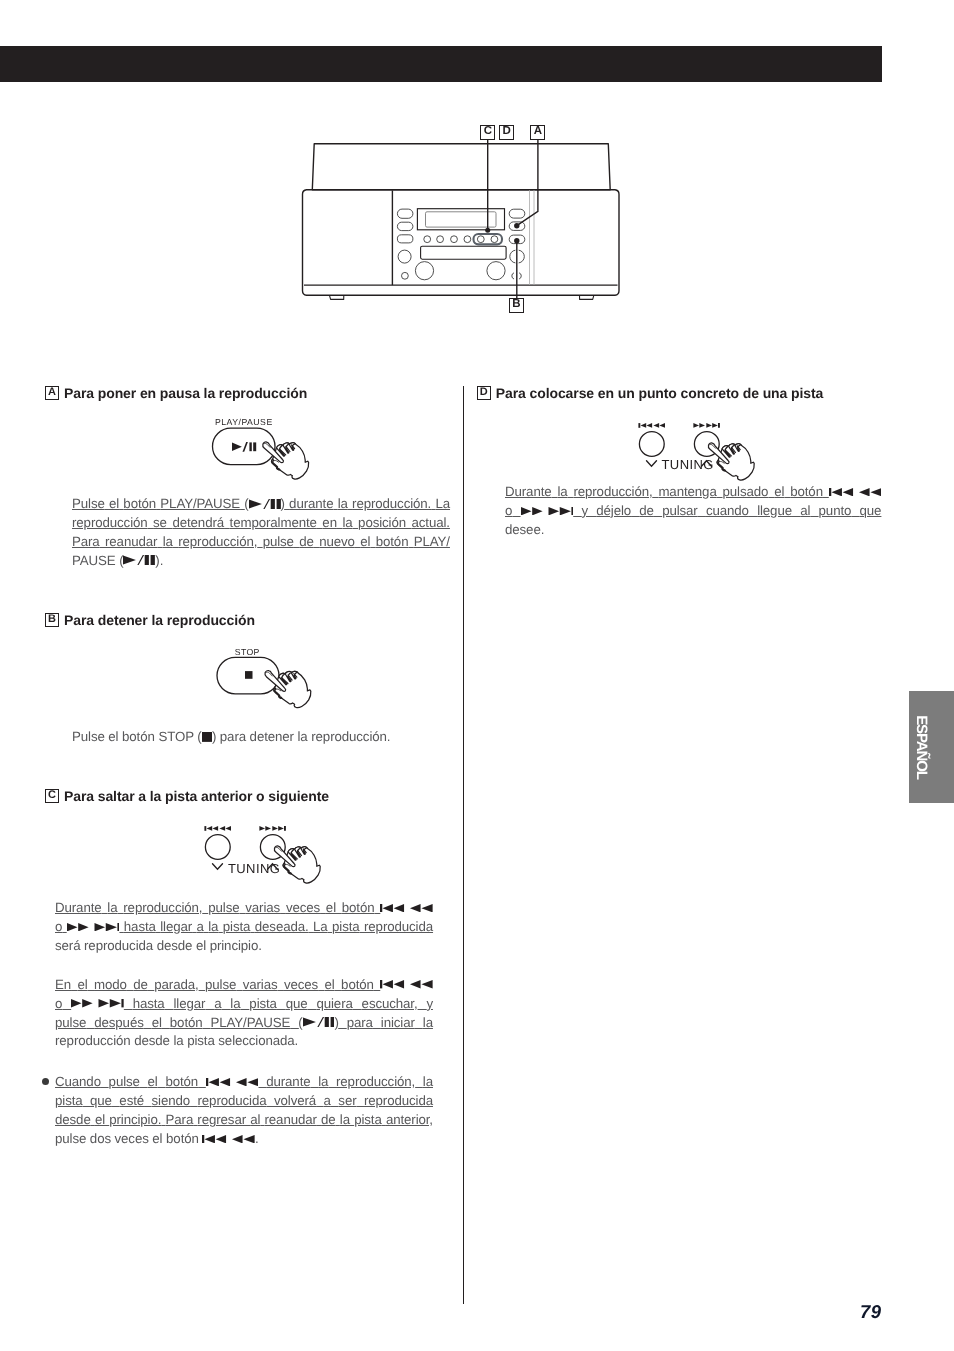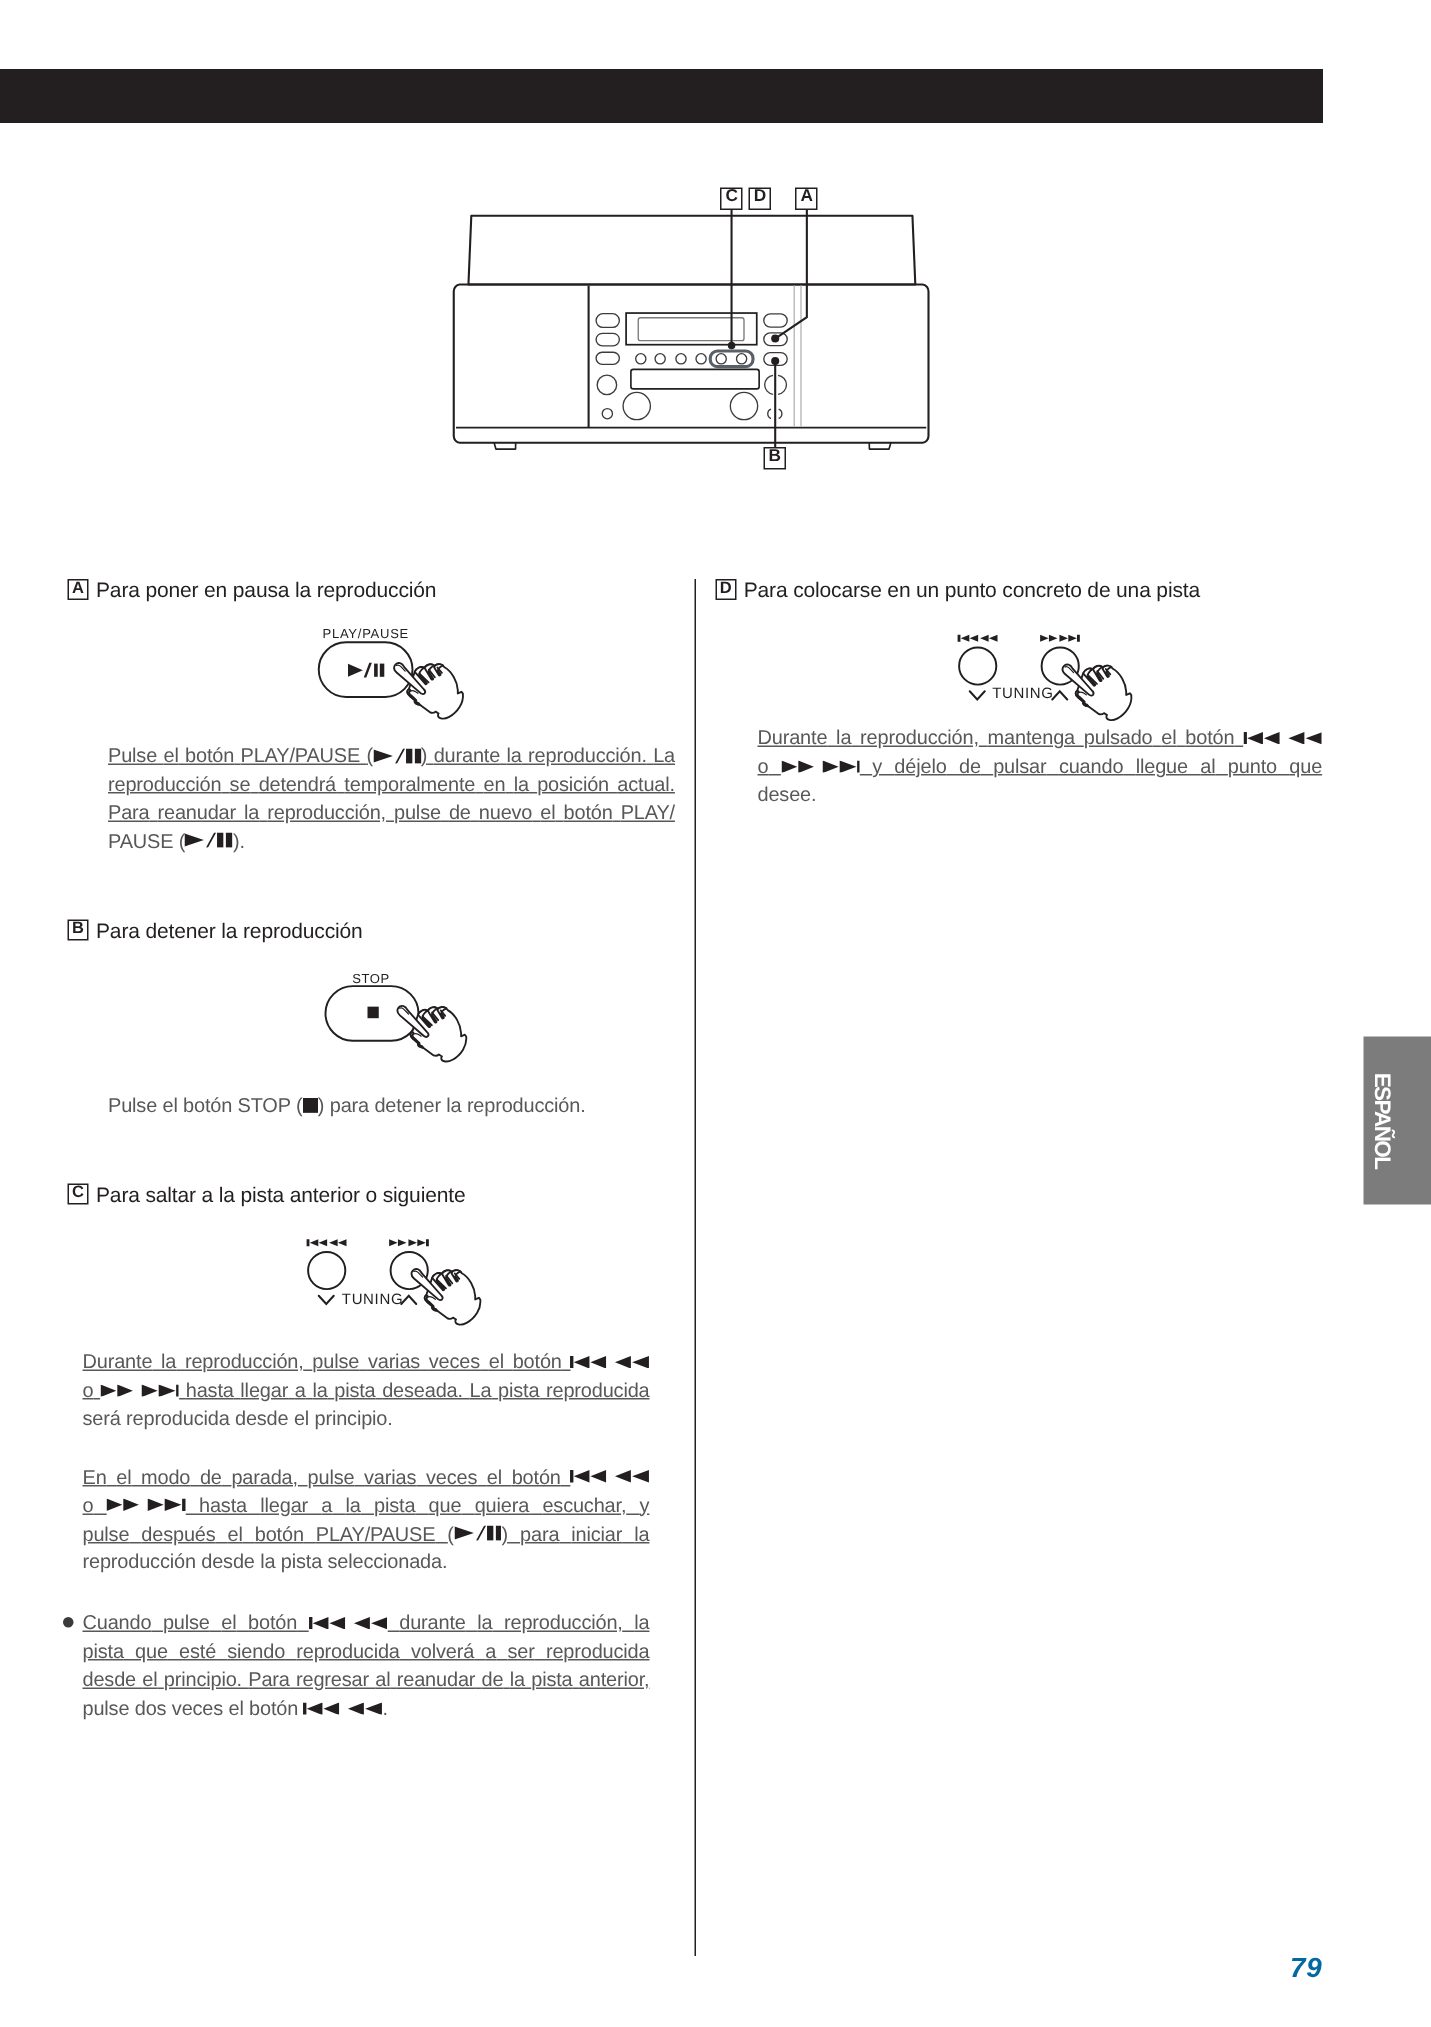--- a/index.html
+++ b/index.html
@@ -16,31 +16,31 @@
   .divider{position:absolute;left:463px;top:386px;width:1px;height:918px;background:#231f20;}
 
   
   .sidetab{position:absolute;left:909px;top:691px;width:45px;height:112px;background:#7c7c7c;}
   .sidetab span{position:absolute;left:calc(50% - 10.2px);top:50%;transform:translate(-50%,-50%) rotate(90deg);
      color:#fff;font-size:15px;font-weight:bold;letter-spacing:-1.1px;white-space:nowrap;
      line-height:1;font-family:"Liberation Sans",sans-serif;}
 
   
   .pagenum{position:absolute;left:860px;top:1303px;font-size:18.5px;font-weight:bold;
-     font-style:italic;color:#0369a1;line-height:1;letter-spacing:0.5px;
+     font-style:italic;color:#0f172a;line-height:1;letter-spacing:0.5px;
      font-family:"Liberation Sans",sans-serif;}
 
   
   .sec{position:absolute;}
   .sec-head{display:flex;align-items:flex-start;}
   .badge{display:inline-block;width:14px;height:14px;border:1.6px solid #231f20;
      box-sizing:border-box;text-align:center;line-height:11px;font-size:11px;
      font-weight:bold;color:#231f20;margin-right:5px;margin-top:1px;
      font-family:"Liberation Sans",sans-serif;}
-  .head-text{font-size:14px;font-weight:normal;color:#231f20;letter-spacing:-0.1px;}
+  .head-text{font-size:14px;font-weight:bold;color:#231f20;letter-spacing:-0.1px;}
 
   .ln{height:18.93px;line-height:18.93px;font-size:13.3px;color:#58585a;
       text-align:justify;width:100%;letter-spacing:-0.11px;}
   .ln.j{text-align-last:justify;text-decoration:underline;}
   .ln .w{display:inline;}
   .para{margin:0;}
   .para + .para{margin-top:19.9px;}
 
   .bullet-row{position:relative;margin-top:21.8px;}
   .bullet-dot{position:absolute;left:-13.5px;top:0;width:7.3px;height:18.93px;}
@@ -49,21 +49,21 @@
   .bullet-txt{}
 
   
   .g{display:inline-block;vertical-align:-1px;}
 
 
   
   .ctrl{position:absolute;}
   .ctrl-cap{position:absolute;font-size:8.7px;color:#231f20;letter-spacing:0.49px;
      font-family:"Liberation Sans",sans-serif;white-space:nowrap;line-height:1;}
-  .ctrl-cap.small{font-size:10px;letter-spacing:0.43px;text-align:center;}
+  .ctrl-cap.small{font-size:13px;letter-spacing:0.43px;text-align:center;}
   
   .figure{position:absolute;left:296px;top:120px;width:344px;height:200px;}
   .fig-svg{position:absolute;left:0;top:0;}
   .cbox{position:absolute;width:15px;height:15px;border:1.8px solid #231f20;
      background:#fff;box-sizing:border-box;text-align:center;font-size:11.5px;
      font-weight:bold;line-height:11px;color:#231f20;font-family:"Liberation Sans",sans-serif;}
 </style>
 </head>
 <body>
 

